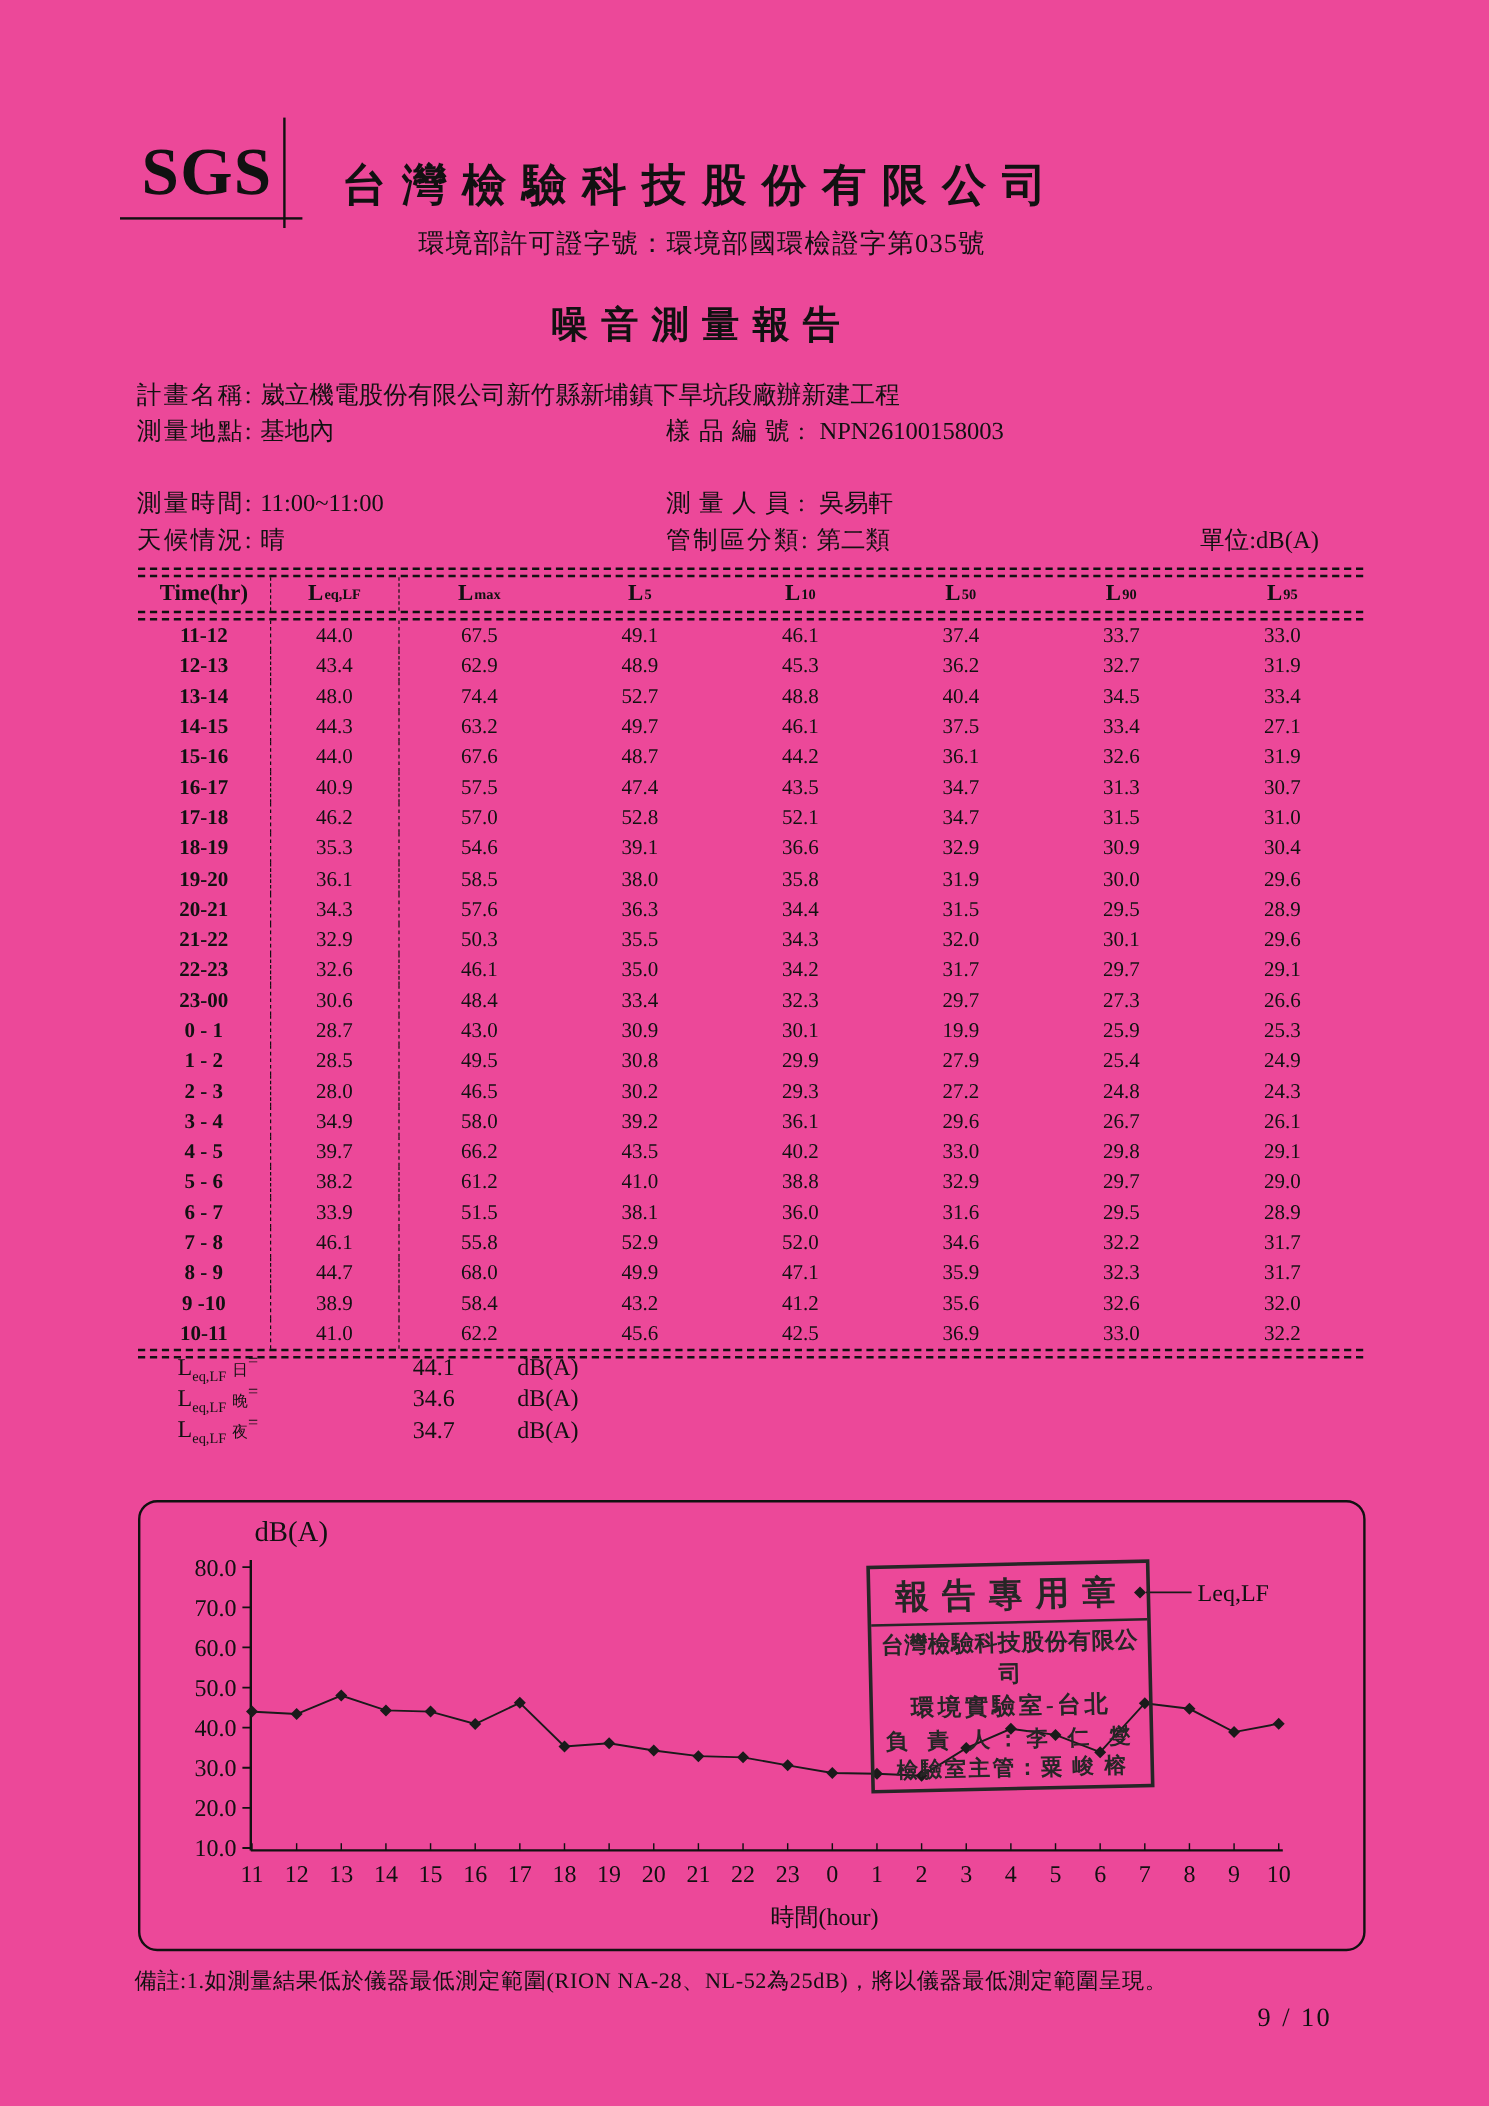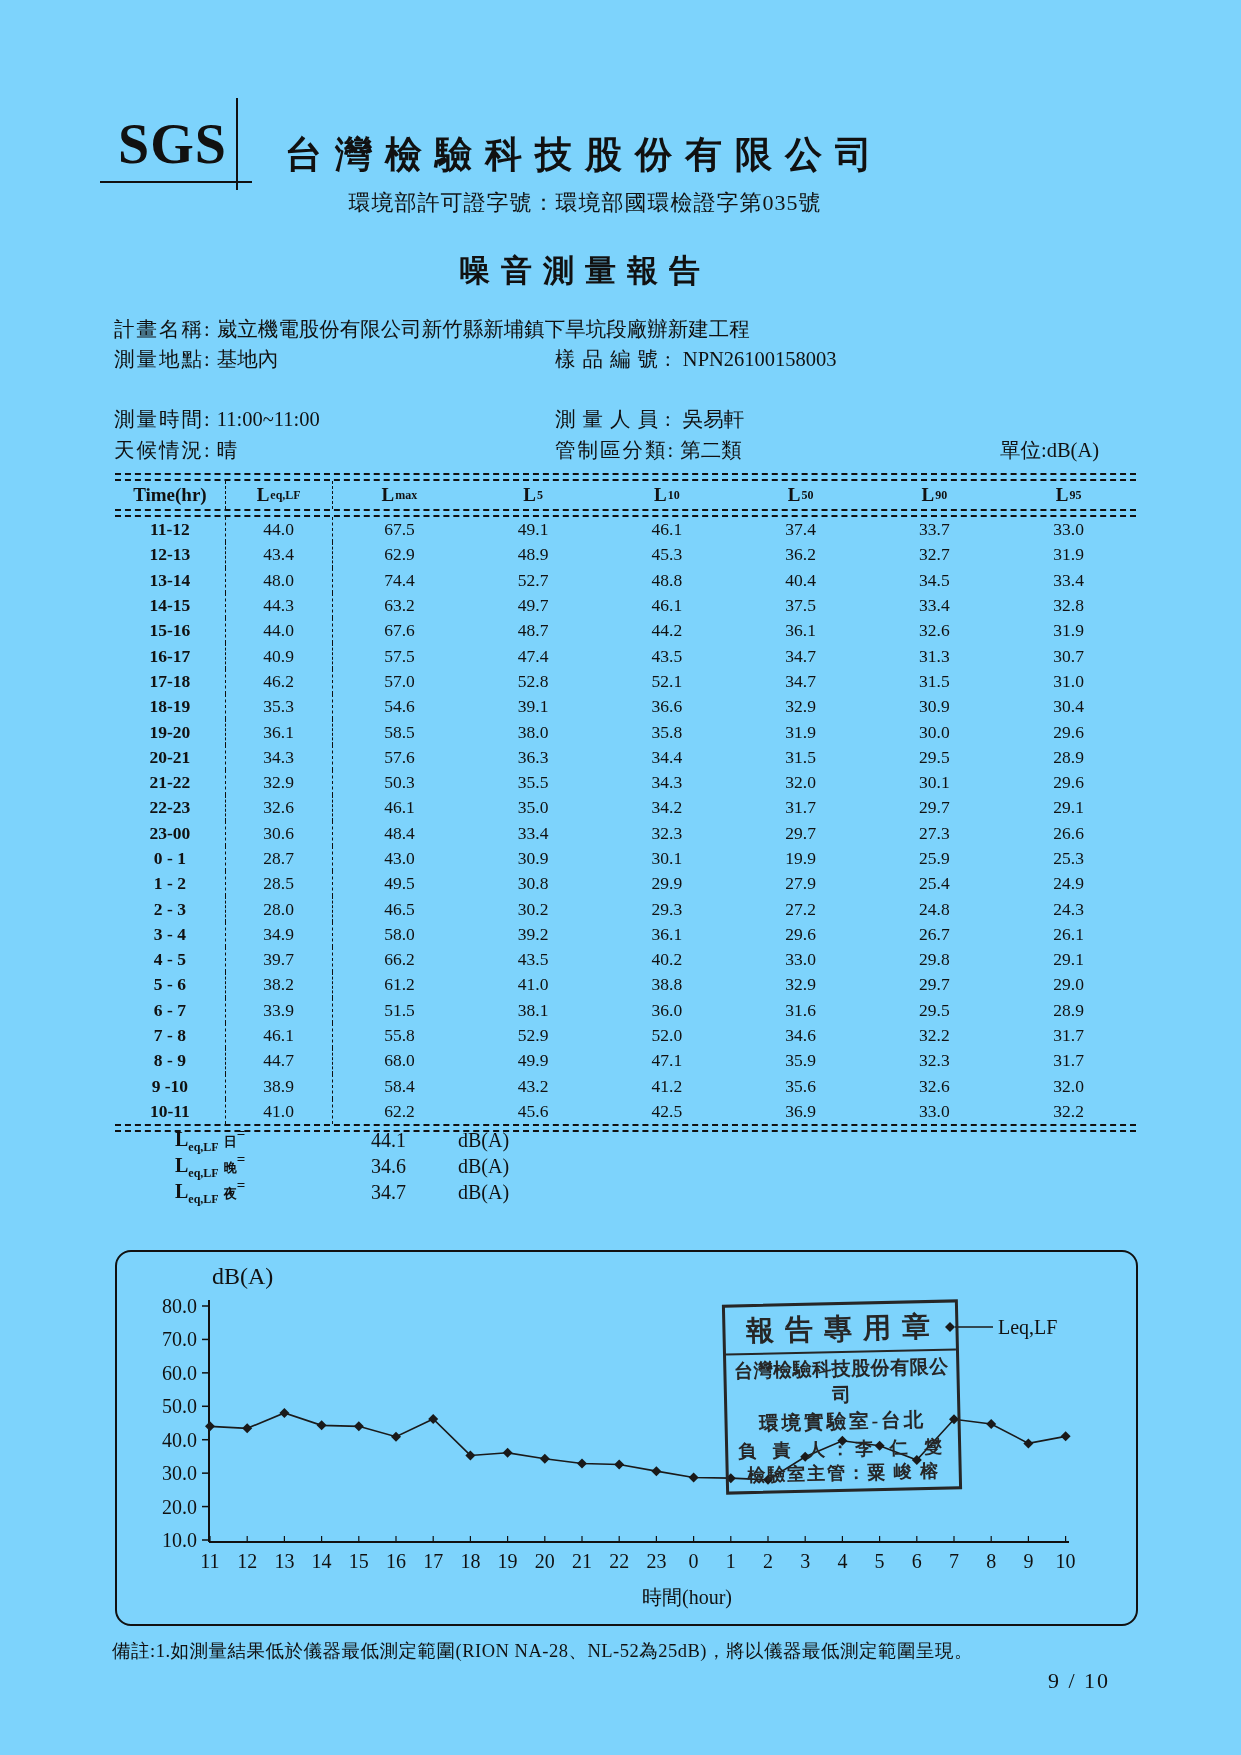--- a/index.html
+++ b/index.html
@@ -1,16 +1,16 @@
 <!DOCTYPE html>
 <html><head>
 <meta charset="utf-8">
 <style>
   html,body{margin:0;padding:0;background:#e8e8e8;}
-  .page{position:relative;width:1241px;height:1755px;background:#7dd3fc;overflow:hidden;
+  .page{position:relative;width:1241px;height:1755px;background:#ec4899;overflow:hidden;
         font-family:"Liberation Serif","DejaVu Serif",serif;color:#111;}
   
   .logo{position:absolute;left:118px;top:112px;font-size:56px;font-weight:bold;
         letter-spacing:1px;font-family:"Liberation Serif",serif;}
   .logo-underline{position:absolute;left:100px;top:181px;width:152px;height:2px;background:#111;}
   .logo-vline{position:absolute;left:236px;top:98px;width:2px;height:92px;background:#111;}
   .company{position:absolute;left:240px;top:130px;width:690px;text-align:center;
            font-size:37px;letter-spacing:13px;font-weight:bold;}
   .cert{position:absolute;left:240px;top:188px;width:690px;text-align:center;
         font-size:22px;letter-spacing:1px;}
@@ -31,21 +31,21 @@
   .tcell{display:flex;align-items:center;justify-content:center;font-size:17.5px;}
   .tcell:nth-child(1){width:110px;font-weight:bold;border-right:1.5px dashed #111;}
   .tcell:nth-child(2){width:106px;border-right:1.5px dashed #111;}
   .tcell:nth-child(n+3){width:134px;}
   .tcell:nth-child(8){width:135px;}
   .trow.head .tcell{font-weight:bold;font-size:19px;}
   .tcell sub{font-size:12px;font-weight:bold;margin-left:1px;}
   
   .summary{position:absolute;left:148px;top:1127px;font-size:20px;}
   .srow{display:flex;height:26px;align-items:center;}
-  .slabel{width:148px;font-weight:bold;margin-left:27px;}
+  .slabel{width:148px;font-weight:normal;}
   .slabel sub{font-size:12px;}
   .period{font-size:13px;}
   .eqsign{vertical-align:super;font-size:15px;}
   .sval{width:87px;font-weight:normal;margin-left:48px;}
   
   .chartbox{position:absolute;left:115px;top:1250px;width:1019px;height:372px;
             border:2px solid #111;border-radius:16px;}
   .chartbox svg{position:absolute;left:0;top:0;}
   .stamp{position:absolute;left:607px;top:50px;width:230px;border:3.5px solid #262626;
          transform:rotate(-1.3deg);text-align:center;color:#262626;font-weight:bold;z-index:5;}
@@ -146,21 +146,21 @@
             <div class="tcell">33.4</div>
           </div>
           <div class="trow">
             <div class="tcell">14-15</div>
             <div class="tcell">44.3</div>
             <div class="tcell">63.2</div>
             <div class="tcell">49.7</div>
             <div class="tcell">46.1</div>
             <div class="tcell">37.5</div>
             <div class="tcell">33.4</div>
-            <div class="tcell">32.8</div>
+            <div class="tcell">27.1</div>
           </div>
           <div class="trow">
             <div class="tcell">15-16</div>
             <div class="tcell">44.0</div>
             <div class="tcell">67.6</div>
             <div class="tcell">48.7</div>
             <div class="tcell">44.2</div>
             <div class="tcell">36.1</div>
             <div class="tcell">32.6</div>
             <div class="tcell">31.9</div>

